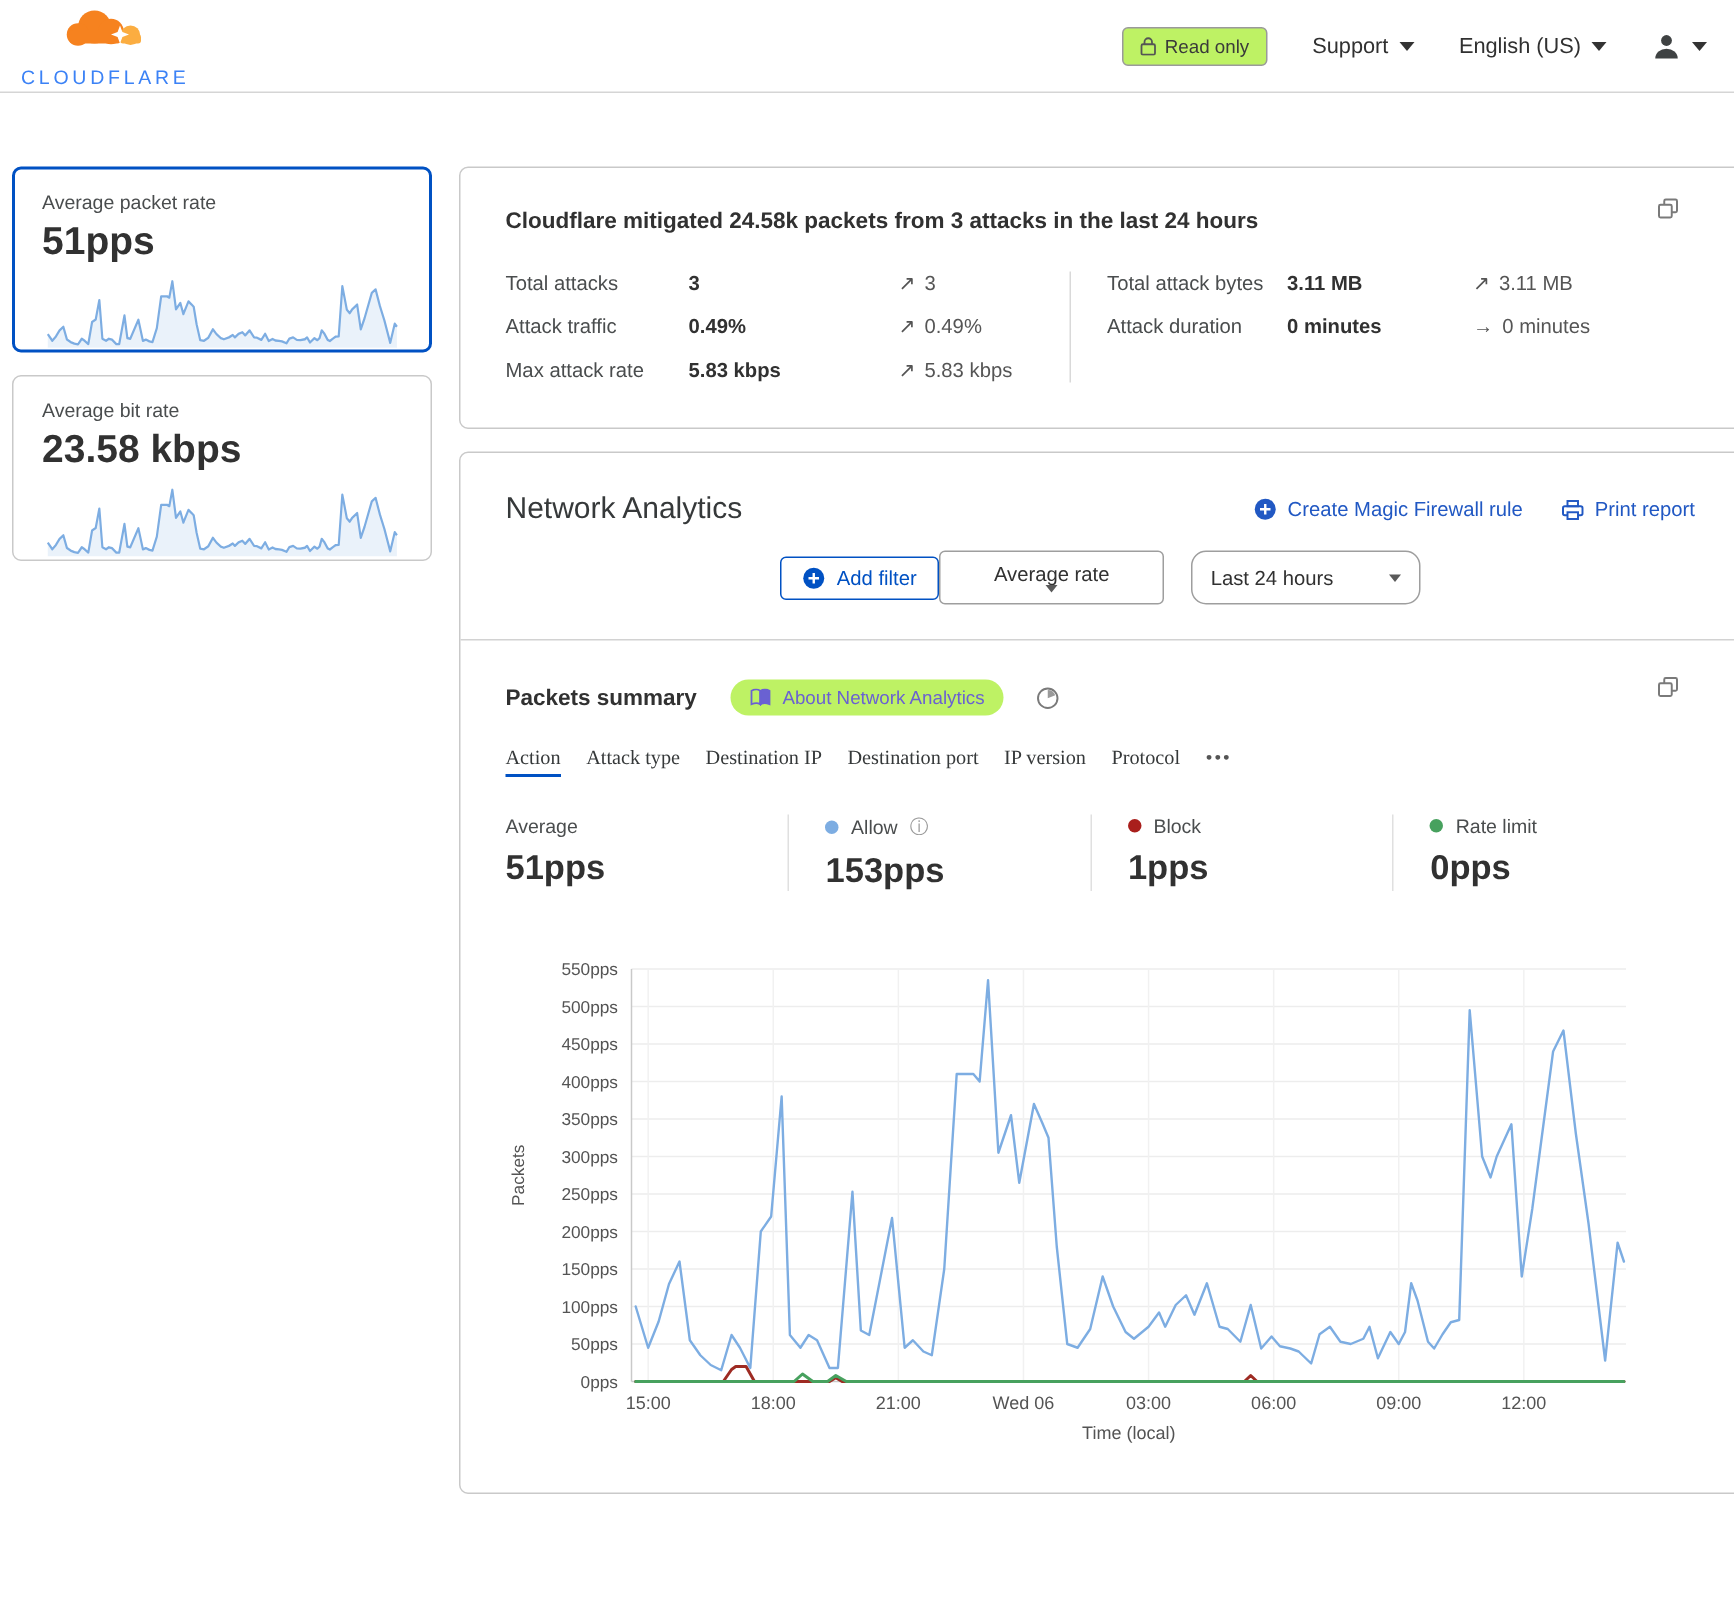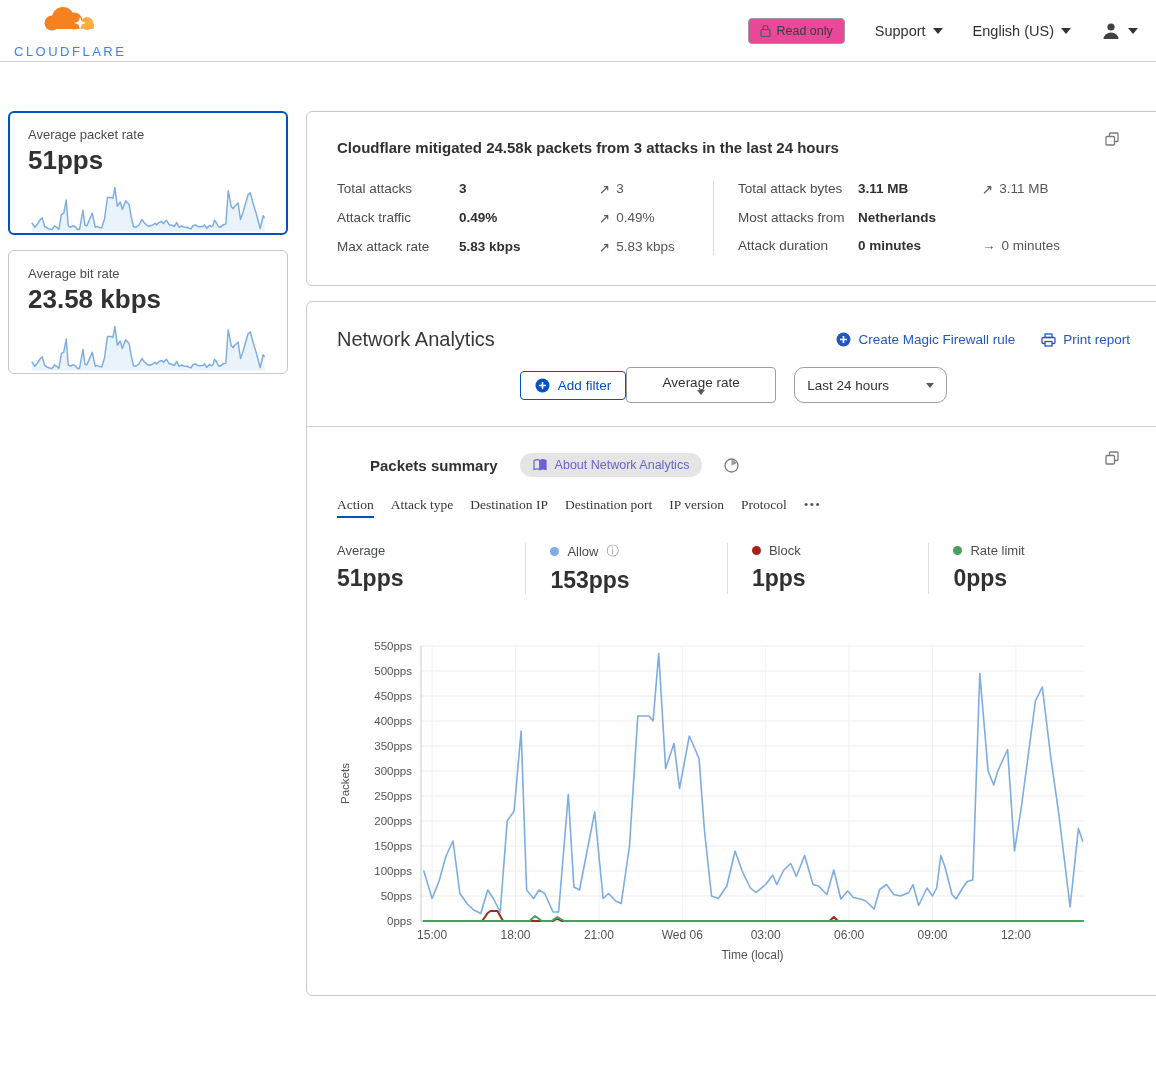--- a/index.html
+++ b/index.html
@@ -8,21 +8,21 @@
     width:1156px; height:1080px; overflow:hidden;
     background:#fff; color:#36393a;
     font-family:"Liberation Sans","DejaVu Sans",sans-serif;
     font-size:13.5px;
   }
   
   .topbar{height:62px; border-bottom:1px solid #d5d5d5; display:flex; align-items:center; justify-content:space-between; padding:0 18px 0 14px;}
   .brand{display:flex; flex-direction:column; align-items:center; line-height:1;}
   .brand .word{font-weight:normal; font-size:13px; letter-spacing:2.5px; color:#3b82f6; margin-top:4px;}
   .topbar-right{display:flex; align-items:center; gap:30px;}
-  .readonly-badge{display:flex; align-items:center; gap:6px; border:1px solid #9a9a9a; background:#ec4899; border-radius:4px; padding:5px 11px; font-size:12.5px; color:#3a3a3a;}
+  .readonly-badge{display:flex; align-items:center; gap:6px; border:1px solid #9a9a9a; background:#bef264; border-radius:4px; padding:5px 11px; font-size:12.5px; color:#3a3a3a;}
   .menu-item{display:flex; align-items:center; gap:7px; font-size:14.5px; color:#313131; cursor:pointer;}
   .caret{width:0; height:0; border-left:5px solid transparent; border-right:5px solid transparent; border-top:6px solid #333;}
   
   .content{display:flex; gap:18px; padding:49px 0 0 8px;}
   .left-col{width:280px; flex:none;}
   .main-col{flex:1; margin-right:-34px; min-width:0;}
   .card{background:#fff; border:1px solid #c9c9c9; border-radius:6px;}
   
   .metric-card{padding:15px 19px 10px; margin-bottom:15px; height:124px; cursor:pointer;}
   .metric-card.selected{border:2px solid #0051c3; padding:14px 18px 9px;}
@@ -51,23 +51,23 @@
   .controls-row{display:flex; align-items:center; justify-content:center; margin-top:16px;}
   .add-filter-btn{display:flex; align-items:center; gap:8px; border:1px solid #0051c3; color:#0051c3; background:#fff; border-radius:4px; padding:6px 14px; font-size:13.5px; cursor:pointer; font-family:inherit;}
   .selects{display:flex; gap:18px;}
   .select{display:flex; align-items:center; justify-content:space-between; border:1px solid #9e9e9e; border-radius:4px; background:#fff; padding:7px 12px; font-size:13.5px; color:#313131; cursor:pointer;}
   .select .sm-caret{width:0;height:0;border-left:4.5px solid transparent;border-right:4.5px solid transparent;border-top:5.5px solid #5a5a5a;}
   .select-metric{width:150px;flex-direction:column;}
   .select-range{width:153px;border-radius:10px;}
   .card-divider{border:none; border-top:1px solid #d2d2d2; margin:0;}
   
   .packets-sec{position:relative; padding:26px 59px 30px 30px;}
-  .packets-head{display:flex; align-items:center; gap:22px;margin-left:33px;}
+  .packets-head{display:flex; align-items:center; gap:22px;}
   .packets-title{font-size:15px; font-weight:700; color:#313131;}
-  .about-pill{display:flex; align-items:center; gap:8px; background:#e5e5e5; color:#6a61d2; border-radius:13px; padding:5px 13px; font-size:12.5px; cursor:pointer;}
+  .about-pill{display:flex; align-items:center; gap:8px; background:#bef264; color:#6a61d2; border-radius:13px; padding:5px 13px; font-size:12.5px; cursor:pointer;}
   .pcopy{top:24px;}
   .tabs{display:flex; align-items:flex-end; gap:17px; margin-top:20px;font-family:Liberation Serif, serif;}
   .tab{color:#36393a; font-size:13.5px; padding-bottom:5px; cursor:pointer;}
   .tab.active{border-bottom:2px solid #0051c3; padding-bottom:3px;}
   .tab.more{color:#555; letter-spacing:1px;}
   .stats-row{display:flex; margin-top:25px;}
   .stat-cell{width:204px; padding-left:24px; border-left:1px solid #e0e0e0;}
   .stat-cell:first-child{width:191px; padding-left:0; border-left:none;}
   .stat-head{display:flex; align-items:center; gap:8px; font-size:13px; color:#4a4d4e;}
   .dot{width:9px; height:9px; border-radius:50%; flex:none;}
@@ -182,25 +182,20 @@
           </div>
         </div>
         <div class="scol scol2">
           <div class="srow">
             <span class="slabel">Total attack bytes</span>
             <span class="svalue">3.11 MB</span>
             <span class="strend">
                 <i style="font-style:normal">↗</i>
                 <em style="font-style:normal">3.11 MB</em>
               </span>
-          </div>
-          <div class="srow">
-            <span class="slabel">Most attacks from</span>
-            <span class="svalue">Netherlands</span>
-            <span class="strend"></span>
           </div>
           <div class="srow">
             <span class="slabel">Attack duration</span>
             <span class="svalue">0 minutes</span>
             <span class="strend">
                 <i style="font-style:normal">→</i>
                 <em style="font-style:normal">0 minutes</em>
               </span>
           </div>
         </div>

